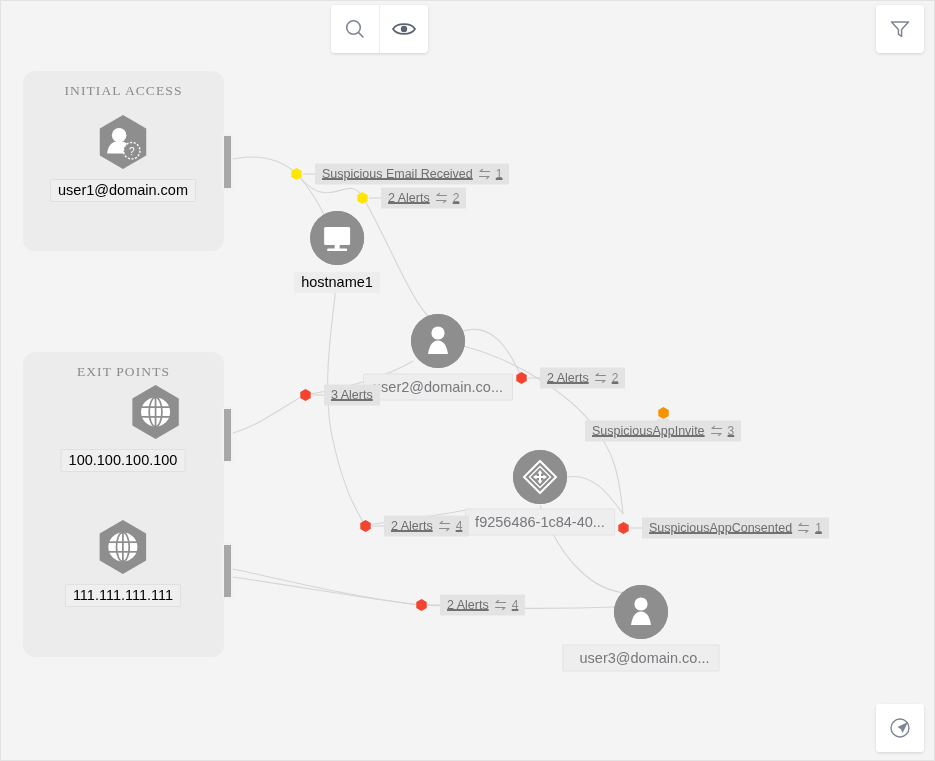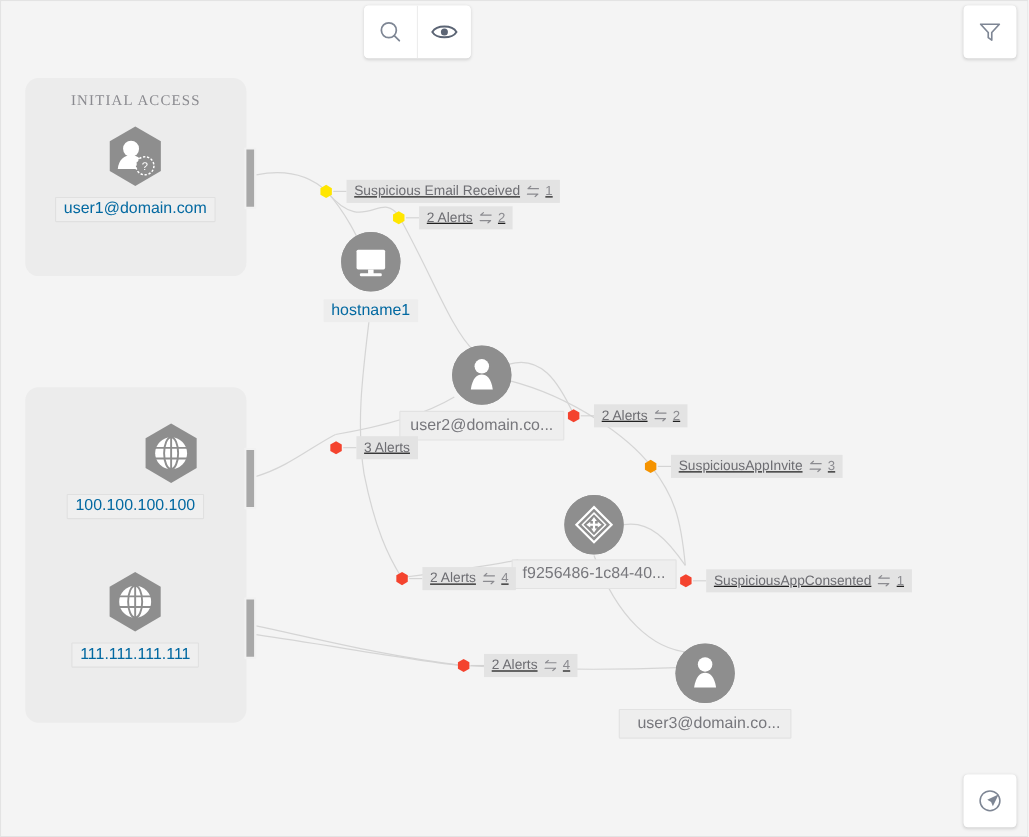--- a/index.html
+++ b/index.html
@@ -84,21 +84,21 @@
     background: transparent;
     width: 60px;
     height: 60px;
   }
   .node-shape.hex svg { display: block; }
   .node-shape.circle svg { display: block; }
 
   .node-label {
     margin-top: 7px;
     background: #e8e8e8;
-    color: #0369a1;
+    color: #000000;
     font-size: 13px;
     padding: 3px 7px;
     white-space: nowrap;
     line-height: 15px;
     border-radius: 1px;
   }
   .node-label.big {
     font-size: 14.5px;
     background: #ededed;
   }
@@ -222,20 +222,21 @@
           <circle cx="40" cy="40" r="8.5" fill="#8e8e8e" stroke="#ffffff" stroke-width="1.4" stroke-dasharray="2.2 1.6"></circle>
           <text x="40" y="44.2" font-family="Liberation Sans, sans-serif" font-size="10.5" fill="#ffffff" text-anchor="middle">?</text>
         </svg>
       </div>
       <div class="node-label boxed big">user1@domain.com</div>
     </div>
   </div>
   <div class="lane-connector" style="left:221px; top:133px;"></div>
 
   <div class="lane" style="left:22px; top:351px; width:201px; height:305px;">
+    <div class="lane-title">EXIT POINTS</div>
 
     <div class="node" style="left:100px; top:75px;align-items:flex-end;">
       <div class="node-shape hex">
         <svg width="62" height="62" viewBox="0 0 62 62">
           <polygon points="31,3 55,17 55,45 31,59 7,45 7,17" fill="#8e8e8e"></polygon>
           <circle cx="31" cy="31" r="15" fill="#ffffff"></circle>
           <g stroke="#8e8e8e" stroke-width="1.8" fill="none">
             <ellipse cx="31" cy="31" rx="6.6" ry="15"></ellipse>
             <line x1="16" y1="26" x2="46" y2="26"></line>
             <line x1="16" y1="36" x2="46" y2="36"></line>
@@ -342,21 +343,21 @@
     <div class="chip-stem"></div>
     <div class="chip-body">
       <span>2 Alerts</span>
       <svg class="swap-icon" width="13" height="11" viewBox="0 0 13 11">
         <path d="M11.5 3 H2.5 M4.5 0.8 L2 3 M1.5 8 H10.5 M8.5 10.2 L11 8" stroke="#8b8b90" stroke-width="1.1" fill="none" stroke-linecap="round"></path>
       </svg>
       <span class="chip-count">2</span>
     </div>
   </div>
 
-  <div class="chip" style="left:298px; top:406px;">
+  <div class="chip" style="left:298px; top:394px;">
     <svg class="chip-dot" viewBox="0 0 14 14">
       <polygon points="7,0.6 12.6,3.8 12.6,10.2 7,13.4 1.4,10.2 1.4,3.8" fill="#f4432e"></polygon>
     </svg>
     <div class="chip-stem"></div>
     <div class="chip-body">
       <span>3 Alerts</span>
     </div>
   </div>
 
   <div class="chip" style="left:514px; top:377px;">
@@ -366,21 +367,21 @@
     <div class="chip-stem"></div>
     <div class="chip-body">
       <span>2 Alerts</span>
       <svg class="swap-icon" width="13" height="11" viewBox="0 0 13 11">
         <path d="M11.5 3 H2.5 M4.5 0.8 L2 3 M1.5 8 H10.5 M8.5 10.2 L11 8" stroke="#8b8b90" stroke-width="1.1" fill="none" stroke-linecap="round"></path>
       </svg>
       <span class="chip-count">2</span>
     </div>
   </div>
 
-  <div class="chip" style="left:584px; top:423px;">
+  <div class="chip" style="left:584px; top:423px;flex-direction:column;">
     <svg class="chip-dot" viewBox="0 0 14 14">
       <polygon points="7,0.6 12.6,3.8 12.6,10.2 7,13.4 1.4,10.2 1.4,3.8" fill="#f59300"></polygon>
     </svg>
     <div class="chip-stem"></div>
     <div class="chip-body">
       <span>SuspiciousAppInvite</span>
       <svg class="swap-icon" width="13" height="11" viewBox="0 0 13 11">
         <path d="M11.5 3 H2.5 M4.5 0.8 L2 3 M1.5 8 H10.5 M8.5 10.2 L11 8" stroke="#8b8b90" stroke-width="1.1" fill="none" stroke-linecap="round"></path>
       </svg>
       <span class="chip-count">3</span>

